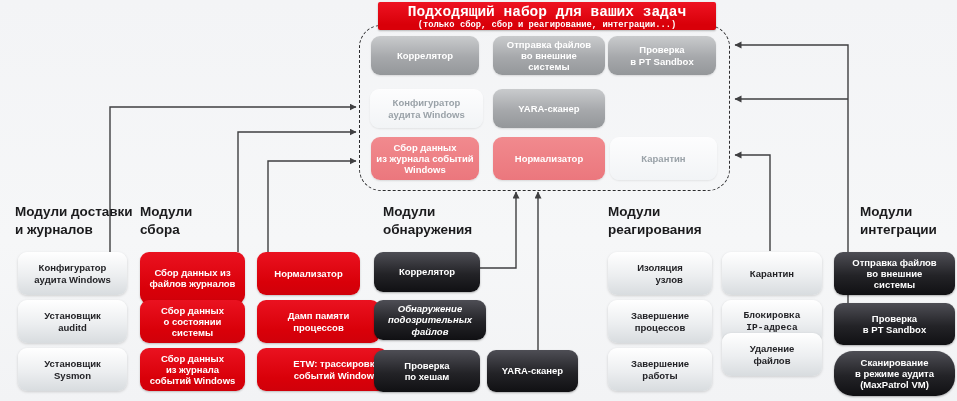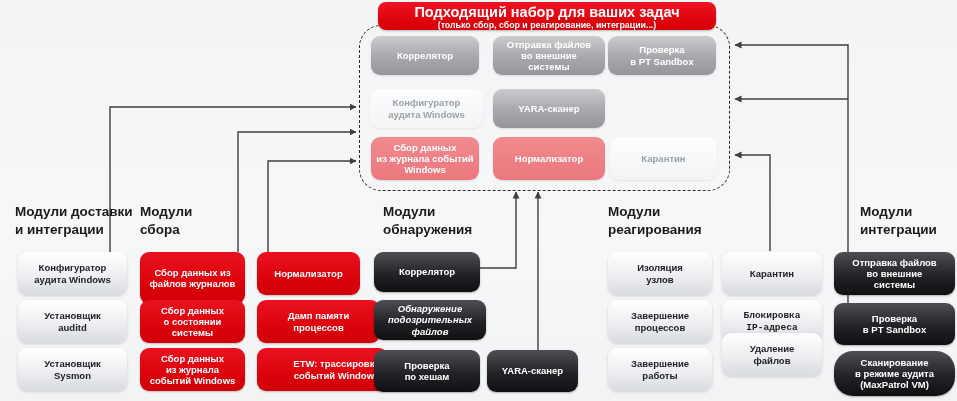--- a/index.html
+++ b/index.html
@@ -21,23 +21,23 @@
   .b-salmon{background:linear-gradient(180deg,#f18a8e 0%,#eb777d 100%);color:#ffffff;box-shadow:0 1px 2px rgba(0,0,0,.12);}
   .group-title{
     position:absolute;font-size:13.5px;font-weight:bold;color:#1b1b1d;
     line-height:1.3;white-space:pre-line;
   }
   .dashed-frame{
     position:absolute;left:359px;top:25px;width:369px;height:164px;
     border:1.6px dashed #2c2c2e;border-radius:22px;background:transparent;
   }
   .banner{
-    position:absolute;left:378px;top:2px;width:338px;height:28px;border-radius:8px;
+    position:absolute;left:378px;top:2px;width:338px;height:28px;border-radius:2px;
     background:linear-gradient(180deg,#ee1322 0%,#d90009 80%);
-    color:#fff;text-align:center;box-shadow:0 1px 2px rgba(0,0,0,.25);
+    color:#fff;text-align:center;box-shadow:0 1px 2px rgba(0,0,0,.25);font-family:Liberation Mono, monospace;
   }
   .banner .t{font-size:14.5px;font-weight:bold;line-height:16px;margin-top:2px;}
   .banner .s{font-size:8.8px;font-weight:bold;line-height:10px;margin-top:0;}
   svg.arrows{position:absolute;left:0;top:0;z-index:0;}
   .layer{position:absolute;left:0;top:0;width:100%;height:100%;z-index:1;}
 </style>
 </head>
 <body>
 
 <div class="canvas">
@@ -78,21 +78,21 @@
 Windows</div>
     <div class="box b-salmon" style="left:493px;top:137px;width:112px;height:43px;">Нормализатор</div>
     <div class="box b-faded" style="left:610px;top:137px;width:107px;height:43px;">Карантин</div>
 
     <div class="banner">
       <div class="t">Подходящий набор для ваших задач</div>
       <div class="s">(только сбор, сбор и реагирование, интеграции...)</div>
     </div>
 
     <div class="group-title" style="left:15px;top:203px;">Модули доставки
-и интеграции</div>
+и журналов</div>
     <div class="group-title" style="left:140px;top:203px;">Модули
 сбора</div>
     <div class="group-title" style="left:383px;top:203px;">Модули
 обнаружения</div>
     <div class="group-title" style="left:608px;top:203px;">Модули
 реагирования</div>
     <div class="group-title" style="left:860px;top:203px;">Модули
 интеграции</div>
 
     <div class="box b-light" style="left:18px;top:252px;width:109px;height:43px;">Конфигуратор
@@ -117,21 +117,21 @@
 событий Windows</div>
 
     <div class="box b-dark" style="left:374px;top:252px;width:106px;height:40px;">Коррелятор</div>
     <div class="box b-dark" style="left:374px;top:300px;width:112px;height:40px;font-style:italic;">Обнаружение
 подозрительных
 файлов</div>
     <div class="box b-dark" style="left:374px;top:350px;width:106px;height:42px;">Проверка
 по хешам</div>
     <div class="box b-dark" style="left:487px;top:350px;width:91px;height:42px;">YARA-сканер</div>
 
-    <div class="box b-light" style="left:608px;top:252px;width:104px;height:43px;">Изоляция
+    <div class="box b-light" style="left:608px;top:252px;width:104px;height:43px;text-align:right;">Изоляция
 узлов</div>
     <div class="box b-light" style="left:608px;top:300px;width:104px;height:43px;">Завершение
 процессов</div>
     <div class="box b-light" style="left:608px;top:348px;width:104px;height:43px;">Завершение
 работы</div>
     <div class="box b-light" style="left:722px;top:252px;width:100px;height:43px;">Карантин</div>
     <div class="box b-light" style="left:722px;top:300px;width:100px;height:43px;font-family:Liberation Mono, monospace;">Блокировка
 IP-адреса</div>
     <div class="box b-light" style="left:722px;top:333px;width:100px;height:43px;">Удаление
 файлов</div>

